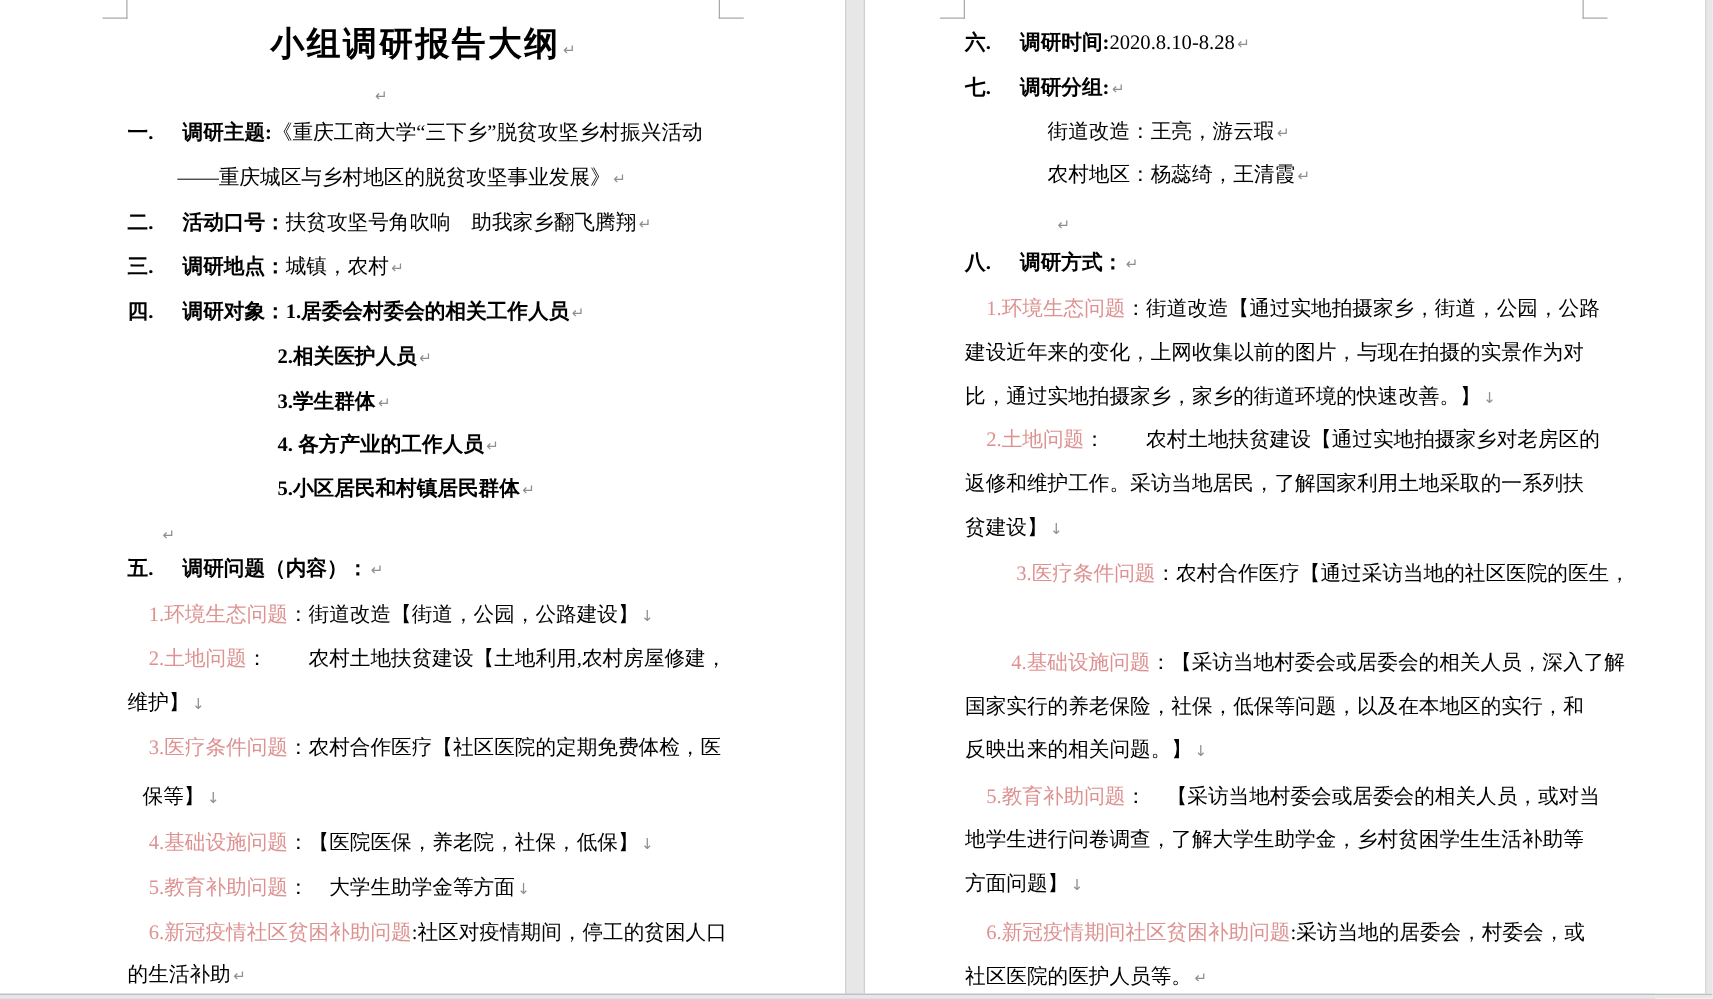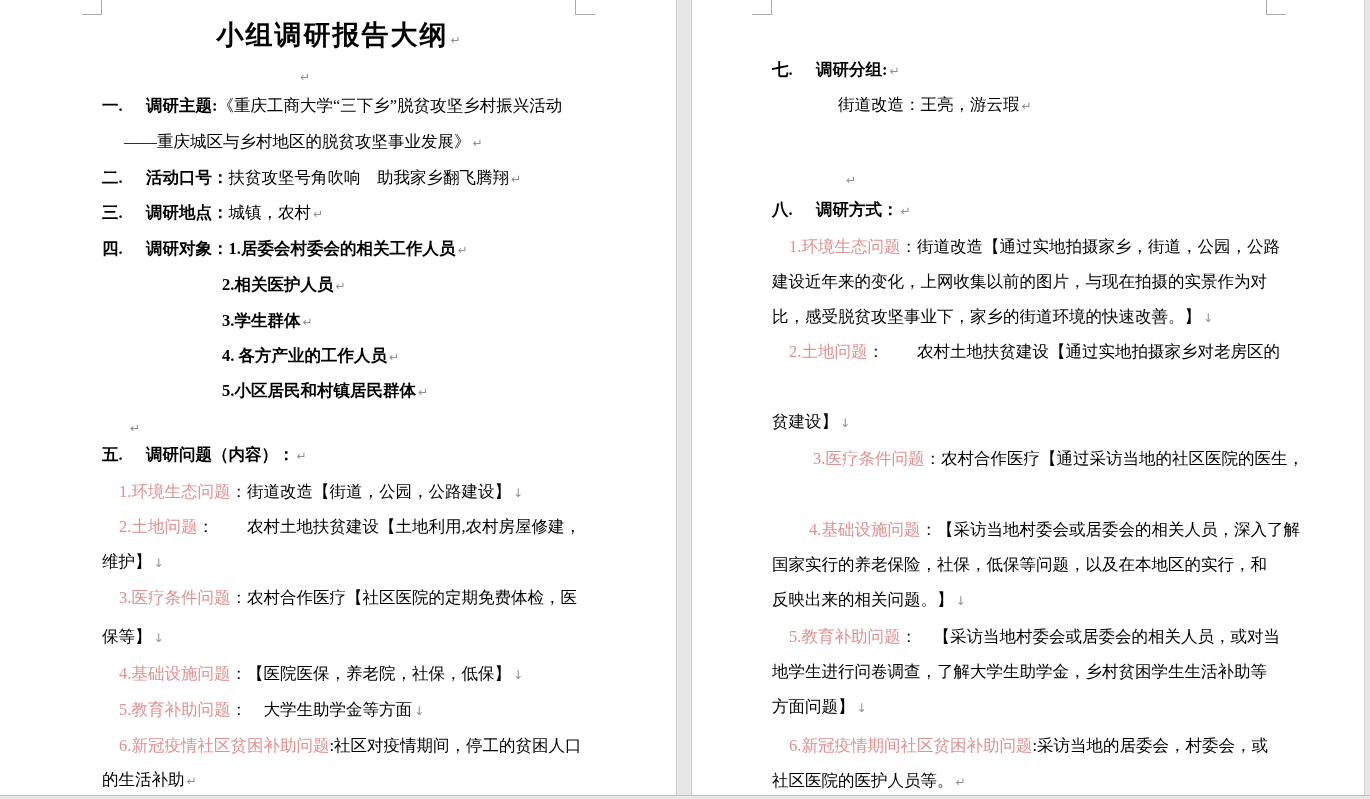--- a/index.html
+++ b/index.html
@@ -39,54 +39,57 @@
 <body>
 
 <div class="doc-view">
 
   <div class="page" id="page-1">
     <div class="crop tl" style="left:82px;"></div>
     <div class="crop tr" style="left:575px;"></div>
   <div class="line" style="left: 102px; top: 20px; width: 473px; text-align: center;"><span class="s-title">小组调研报告大纲</span><span class="s-mark">↵</span></div>
       <div class="line" style="left: 298px; top: 66px;"><span class="s-mark">↵</span></div>
       <div class="line" style="left: 102px; top: 96px;"><span class="s-num">一.</span><span class="s-h">调研主题:</span><span class="s-n">《重庆工商大学“三下乡”脱贫攻坚乡村振兴活动</span></div>
-      <div class="line" style="left: 124px; top: 132px;"><span class="s-n">——重庆城区与乡村地区的脱贫攻坚事业发展》</span><span class="s-mark">↵</span></div>
+      <div class="line" style="left: 142px; top: 132px;"><span class="s-n">——重庆城区与乡村地区的脱贫攻坚事业发展》</span><span class="s-mark">↵</span></div>
       <div class="line" style="left: 102px; top: 168px;"><span class="s-num">二.</span><span class="s-h">活动口号：</span><span class="s-n">扶贫攻坚号角吹响　助我家乡翻飞腾翔</span><span class="s-mark">↵</span></div>
       <div class="line" style="left: 102px; top: 203px;"><span class="s-num">三.</span><span class="s-h">调研地点：</span><span class="s-n">城镇，农村</span><span class="s-mark">↵</span></div>
       <div class="line" style="left: 102px; top: 239px;"><span class="s-num">四.</span><span class="s-h">调研对象：</span><span class="s-b">1.居委会村委会的相关工作人员</span><span class="s-mark">↵</span></div>
       <div class="line" style="left: 222px; top: 275px;"><span class="s-b">2.相关医护人员</span><span class="s-mark">↵</span></div>
       <div class="line" style="left: 222px; top: 311px; text-align: center;"><span class="s-b">3.学生群体</span><span class="s-mark">↵</span></div>
       <div class="line" style="left: 222px; top: 346px;"><span class="s-b">4. 各方产业的工作人员</span><span class="s-mark">↵</span></div>
       <div class="line" style="left: 222px; top: 381px;"><span class="s-b">5.小区居民和村镇居民群体</span><span class="s-mark">↵</span></div>
       <div class="line" style="left: 128px; top: 417px;"><span class="s-mark">↵</span></div>
       <div class="line" style="left: 102px; top: 445px;"><span class="s-num">五.</span><span class="s-h">调研问题（内容）：</span><span class="s-mark">↵</span></div>
       <div class="line" style="left: 119px; top: 482px;"><span class="s-pink">1.环境生态问题</span><span class="s-n">：街道改造【街道，公园，公路建设】</span><span class="s-mark">↓</span></div>
       <div class="line" style="left: 119px; top: 517px;"><span class="s-pink">2.土地问题</span><span class="s-n">：　　农村土地扶贫建设【土地利用,农村房屋修建，</span></div>
       <div class="line" style="left: 102px; top: 552px;"><span class="s-n">维护】</span><span class="s-mark">↓</span></div>
       <div class="line" style="left: 119px; top: 588px;"><span class="s-pink">3.医疗条件问题</span><span class="s-n">：农村合作医疗【社区医院的定期免费体检，医</span></div>
-      <div class="line" style="left: 102px; top: 627px;"><span class="s-n">保等】</span><span class="s-mark">↓</span></div>
+      <div class="line" style="left: 114px; top: 627px;"><span class="s-n">保等】</span><span class="s-mark">↓</span></div>
       <div class="line" style="left: 119px; top: 664px;"><span class="s-pink">4.基础设施问题</span><span class="s-n">：【医院医保，养老院，社保，低保】</span><span class="s-mark">↓</span></div>
       <div class="line" style="left: 119px; top: 700px;"><span class="s-pink">5.教育补助问题</span><span class="s-n">：　大学生助学金等方面</span><span class="s-mark">↓</span></div>
       <div class="line" style="left: 119px; top: 736px;"><span class="s-pink">6.新冠疫情社区贫困补助问题</span><span class="s-n">:社区对疫情期间，停工的贫困人口</span></div>
       <div class="line" style="left: 102px; top: 770px;"><span class="s-n">的生活补助</span><span class="s-mark">↵</span></div>
     </div>
 
   <div class="page-gap"></div>
 
   <div class="page" id="page-2">
     <div class="crop tl" style="left:60px;"></div>
     <div class="crop tr" style="left:574px;"></div>
+  <div class="line" style="left: 80px; top: 24px;"><span class="s-num">六.</span><span class="s-h">调研时间:</span><span class="s-n">2020.8.10-8.28</span><span class="s-mark">↵</span></div>
       <div class="line" style="left: 80px; top: 60px;"><span class="s-num">七.</span><span class="s-h">调研分组:</span><span class="s-mark">↵</span></div>
       <div class="line" style="left: 146px; top: 95px;"><span class="s-n">街道改造：王亮，游云瑕</span><span class="s-mark">↵</span></div>
+      <div class="line" style="left: 146px; top: 130px;"><span class="s-n">农村地区：杨蕊绮，王清霞</span><span class="s-mark">↵</span></div>
       <div class="line" style="left: 152px; top: 169px;"><span class="s-mark">↵</span></div>
       <div class="line" style="left: 80px; top: 200px;"><span class="s-num">八.</span><span class="s-h">调研方式：</span><span class="s-mark">↵</span></div>
       <div class="line" style="left: 97px; top: 237px;"><span class="s-pink">1.环境生态问题</span><span class="s-n">：街道改造【通过实地拍摄家乡，街道，公园，公路</span></div>
       <div class="line" style="left: 80px; top: 272px;"><span class="s-n">建设近年来的变化，上网收集以前的图片，与现在拍摄的实景作为对</span></div>
-      <div class="line" style="left: 80px; top: 307px;"><span class="s-n">比，感受脱贫攻坚事业下，家乡的街道环境的快速改善。】</span><span class="s-mark">↓</span></div>
+      <div class="line" style="left: 80px; top: 307px;"><span class="s-n">比，通过实地拍摄家乡，家乡的街道环境的快速改善。】</span><span class="s-mark">↓</span></div>
       <div class="line" style="left: 97px; top: 342px;"><span class="s-pink">2.土地问题</span><span class="s-n">：　　农村土地扶贫建设【通过实地拍摄家乡对老房区的</span></div>
+      <div class="line" style="left: 80px; top: 377px;"><span class="s-n">返修和维护工作。采访当地居民，了解国家利用土地采取的一系列扶</span></div>
       <div class="line" style="left: 80px; top: 412px;"><span class="s-n">贫建设】</span><span class="s-mark">↓</span></div>
       <div class="line" style="left: 97px; top: 449px; margin-left: 24px;"><span class="s-pink">3.医疗条件问题</span><span class="s-n">：农村合作医疗【通过采访当地的社区医院的医生，</span></div>
       <div class="line" style="left: 97px; top: 520px; margin-left: 20px;"><span class="s-pink">4.基础设施问题</span><span class="s-n">：【采访当地村委会或居委会的相关人员，深入了解</span></div>
       <div class="line" style="left: 80px; top: 555px;"><span class="s-n">国家实行的养老保险，社保，低保等问题，以及在本地区的实行，和</span></div>
       <div class="line" style="left: 80px; top: 590px;"><span class="s-n">反映出来的相关问题。】</span><span class="s-mark">↓</span></div>
       <div class="line" style="left: 97px; top: 627px;"><span class="s-pink">5.教育补助问题</span><span class="s-n">：　【采访当地村委会或居委会的相关人员，或对当</span></div>
       <div class="line" style="left: 80px; top: 662px;"><span class="s-n">地学生进行问卷调查，了解大学生助学金，乡村贫困学生生活补助等</span></div>
       <div class="line" style="left: 80px; top: 697px;"><span class="s-n">方面问题】</span><span class="s-mark">↓</span></div>
       <div class="line" style="left: 97px; top: 736px;"><span class="s-pink">6.新冠疫情期间社区贫困补助问题</span><span class="s-n">:采访当地的居委会，村委会，或</span></div>
       <div class="line" style="left: 80px; top: 771px;"><span class="s-n">社区医院的医护人员等。</span><span class="s-mark">↵</span></div>

